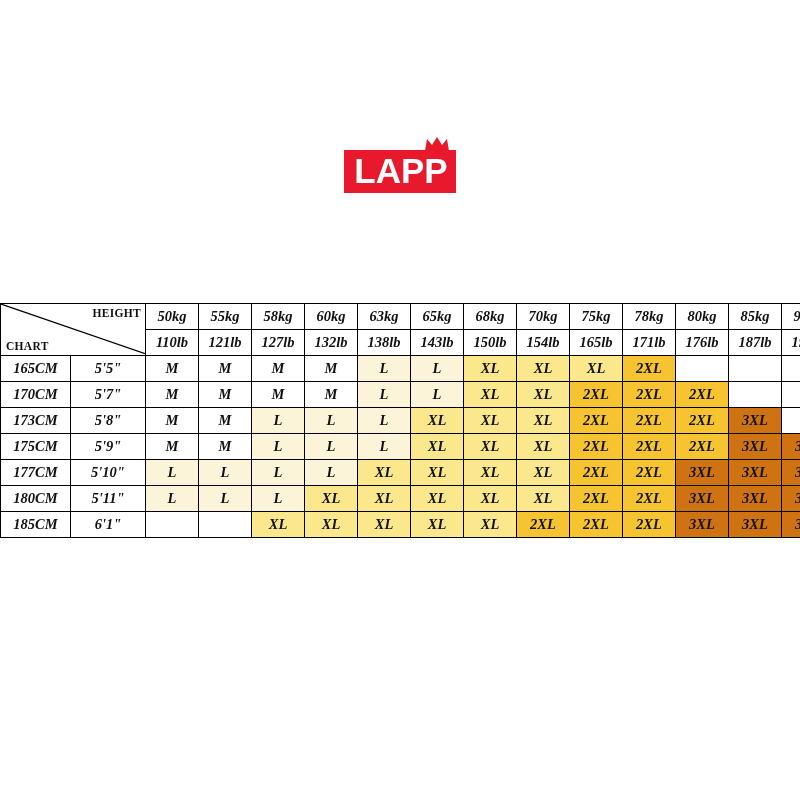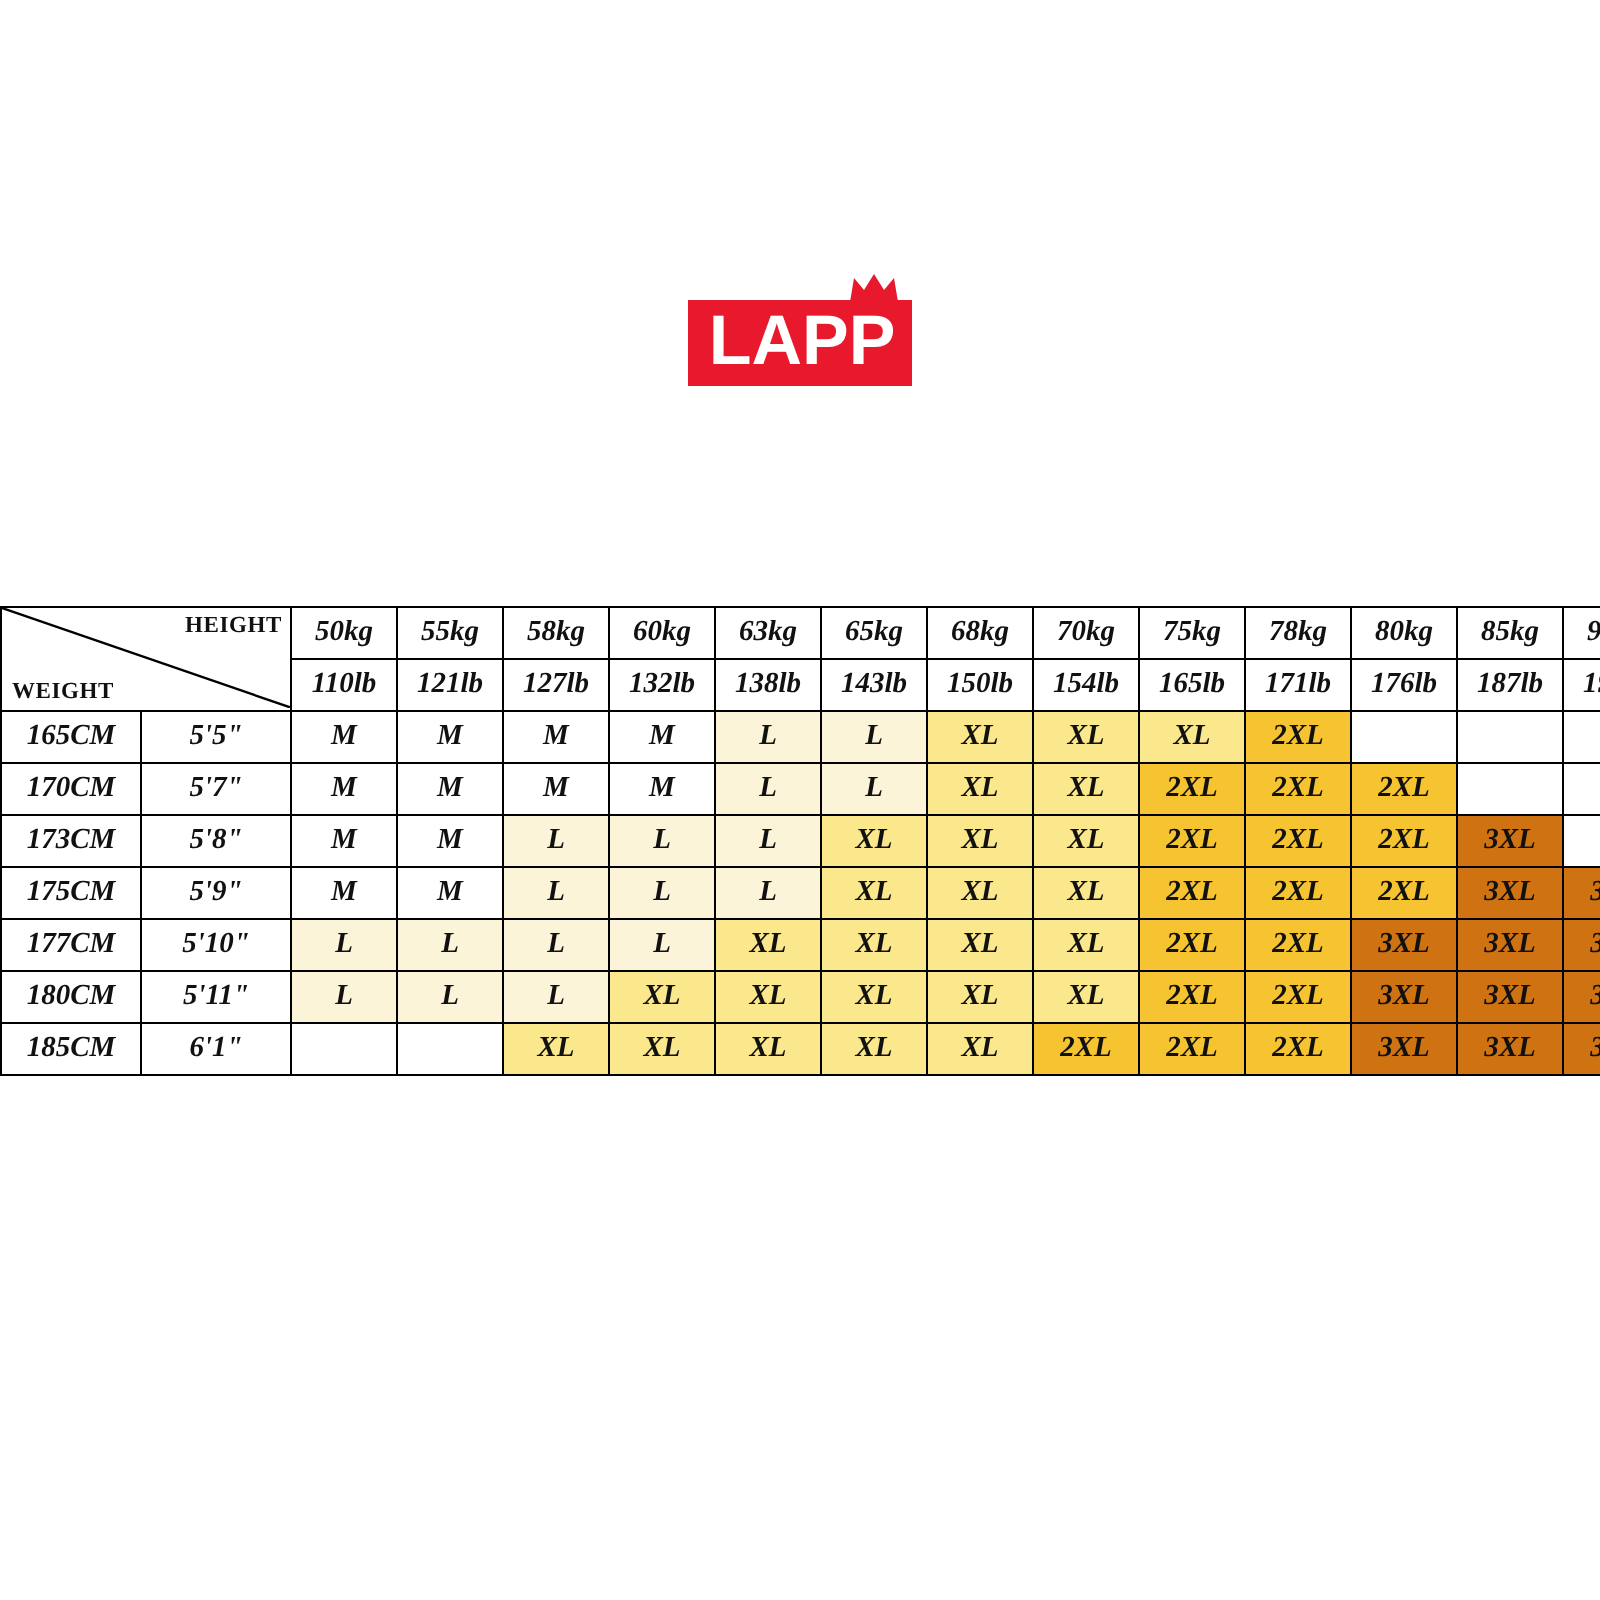--- a/index.html
+++ b/index.html
@@ -140,21 +140,21 @@
       <col class="col-d">
       <col class="col-d">
       <col class="col-d">
   </colgroup>
   <thead>
     <tr>
       <td class="corner" rowspan="2" colspan="2">
         <svg class="diag" viewBox="0 0 145 50" preserveAspectRatio="none">
           <line x1="0" y1="0" x2="145" y2="50" stroke="#000000" stroke-width="1.2"></line>
         </svg>
-        <span class="lbl-h">WEIGHT</span>
+        <span class="lbl-h">CHART</span>
         <span class="lbl-w">HEIGHT</span>
       </td>
       <td>50kg</td>
       <td>55kg</td>
       <td>58kg</td>
       <td>60kg</td>
       <td>63kg</td>
       <td>65kg</td>
       <td>68kg</td>
       <td>70kg</td>

